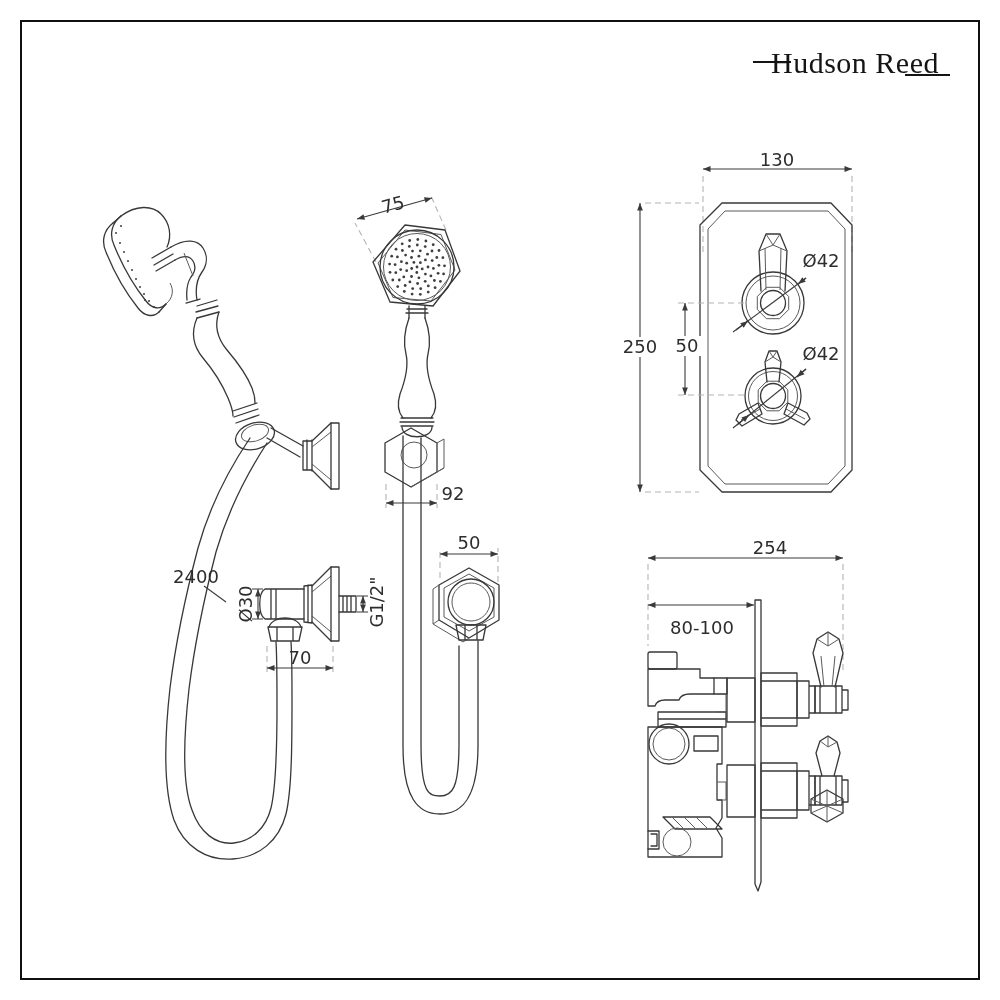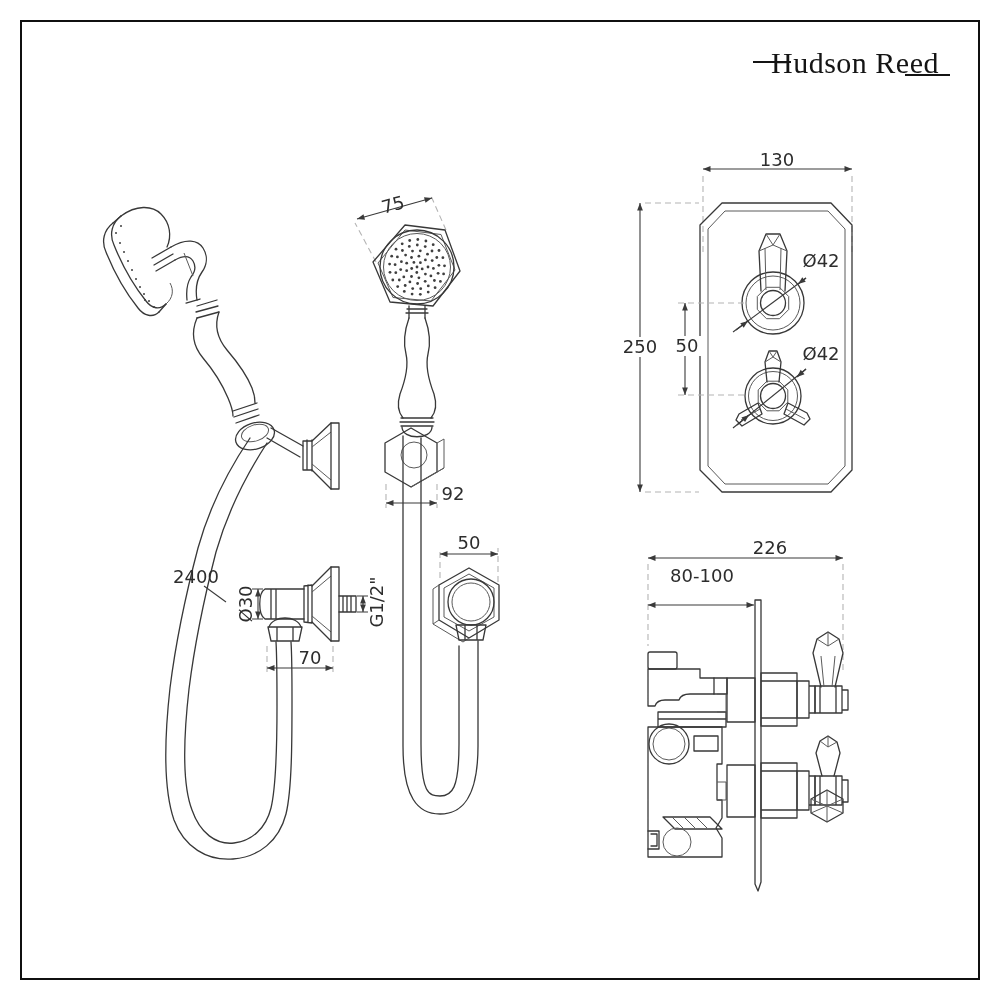--- a/index.html
+++ b/index.html
@@ -279,25 +279,25 @@
       <path class="ln" d="M815,776 H842 V805 H815 Z M820,776 V805 M836,776 V805 M842,780 H848 V802 H842 Z"></path>
       <path class="ln" d="M822,776 L816,753 L820,741 L828,736 L837,742 L840,753 L834,776"></path>
       <path class="thin" d="M820,741 L828,747 L837,742 M828,736 V747"></path>
       <path class="ln" d="M827,790 L843,799 V813 L827,822 L811,813 V799 Z"></path>
       <path class="thin" d="M811,799 L843,813 M843,799 L811,813 M827,790 V822"></path>
     </g>
   </svg>
 
   <div class="dim" style="left:196px;top:577px">2400</div>
   <div class="dim v" style="left:246px;top:604px">Ø30</div>
-  <div class="dim" style="left:310px;top:658px">70</div>
+  <div class="dim" style="left:300px;top:658px">70</div>
   <div class="dim v" style="left:377px;top:602px">G1/2"</div>
   <div class="dim t15" style="left:393px;top:205px">75</div>
   <div class="dim" style="left:453px;top:494px">92</div>
   <div class="dim" style="left:469px;top:543px">50</div>
   <div class="dim" style="left:777px;top:160px">130</div>
   <div class="dim bgw" style="left:640px;top:347px">250</div>
   <div class="dim bgw" style="left:687px;top:346px">50</div>
   <div class="dim" style="left:821px;top:261px">Ø42</div>
   <div class="dim" style="left:821px;top:354px">Ø42</div>
-  <div class="dim" style="left:770px;top:548px">226</div>
-  <div class="dim" style="left:702px;top:576px">80-100</div>
+  <div class="dim" style="left:770px;top:548px">254</div>
+  <div class="dim" style="left:702px;top:628px">80-100</div>
 </div>
 
 </body></html>

